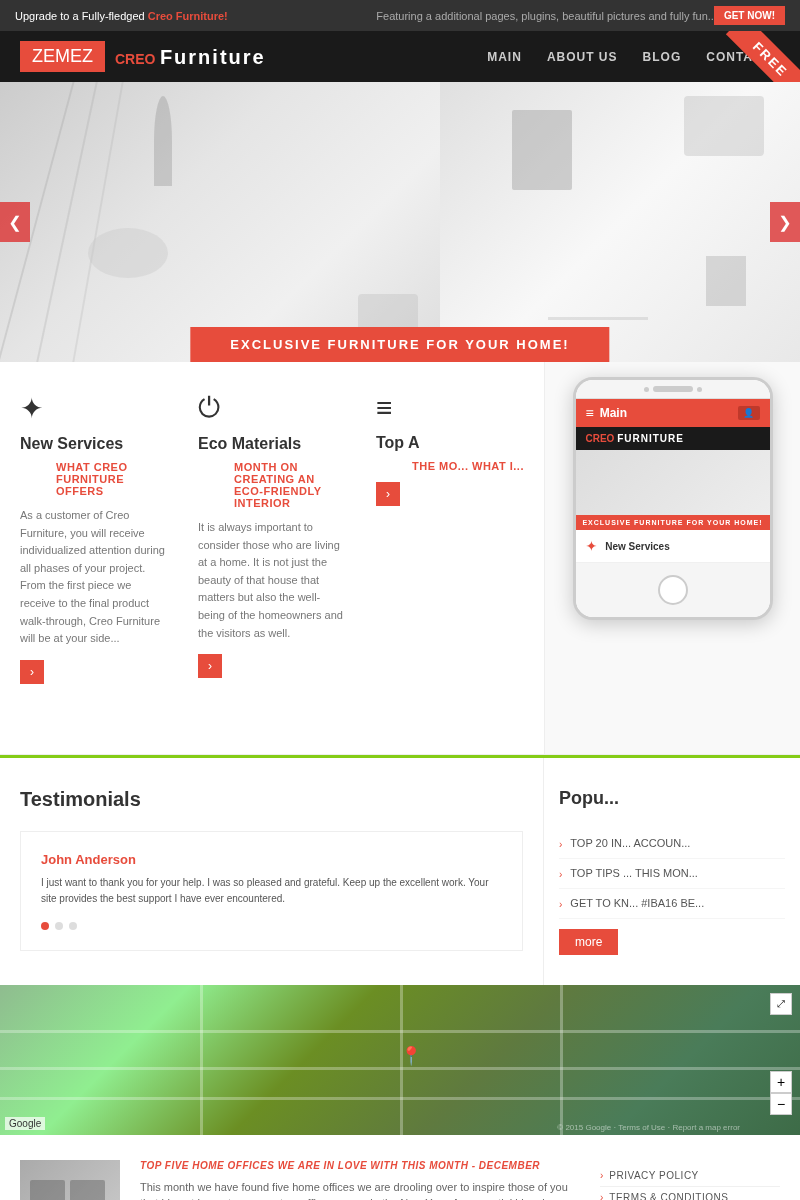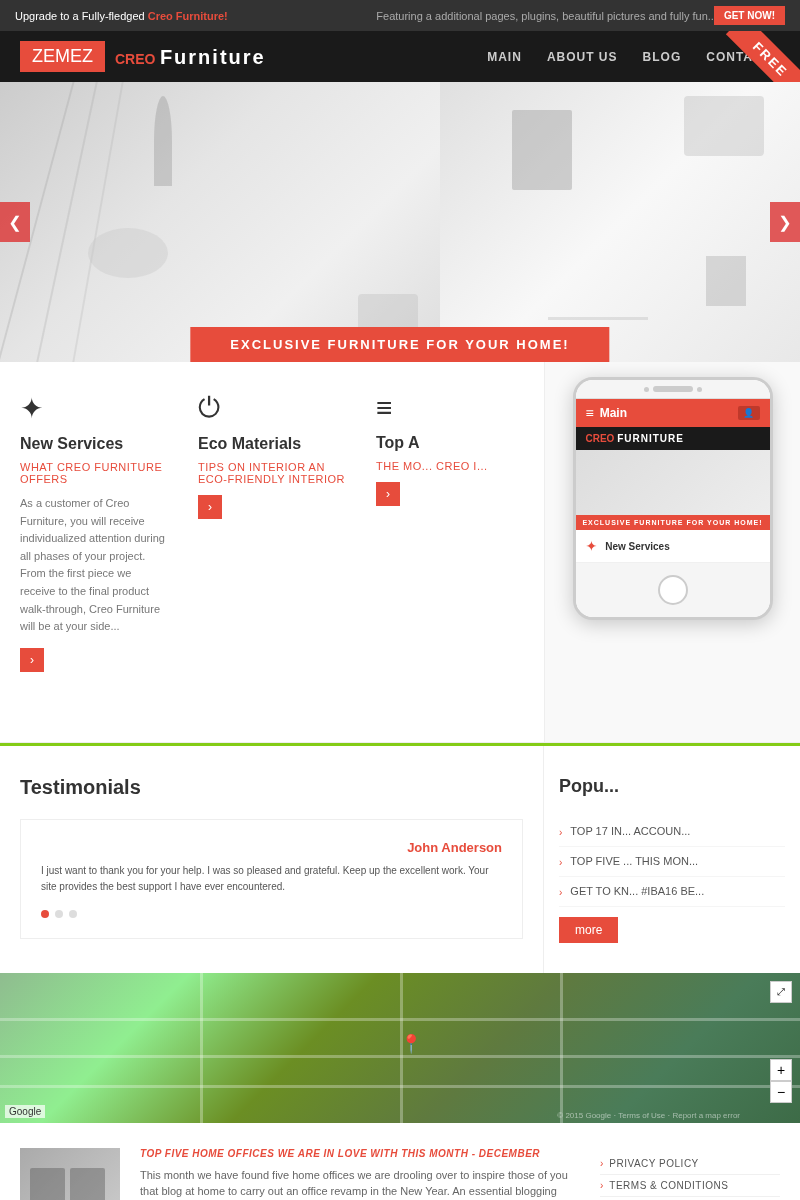--- a/index.html
+++ b/index.html
@@ -126,25 +126,26 @@
     }
     .service-title {
       font-size: 16px;
       font-weight: bold;
       color: #333;
       margin-bottom: 8px;
     }
     .service-link {
       color: #e74c3c;
       font-size: 11px;
-      font-weight: normal;
+      font-weight: bold;
       text-decoration: none;
       display: block;
       margin-bottom: 10px;
       letter-spacing: 0.5px;
+      margin-left: 36px;
     }
     .service-desc {
       font-size: 11px;
       color: #777;
       line-height: 1.6;
       margin-bottom: 12px;
     }
     .service-arrow-btn {
       width: 24px;
       height: 24px;
@@ -166,21 +167,20 @@
     .testimonial-box {
       border: 1px solid #eee;
       padding: 20px;
       background: #fff;
     }
     .testimonial-name {
       color: #e74c3c;
       font-size: 13px;
       font-weight: bold;
       margin-bottom: 8px;
-      text-align: right;
     }
     .testimonial-text {
       font-size: 10px;
       color: #555;
       line-height: 1.6;
     }
     .testimonial-dots {
       display: flex;
       gap: 6px;
       margin-top: 15px;
@@ -479,28 +479,29 @@
         <div class="service-icon">✦</div>
         <div class="service-title">New Services</div>
         <a class="service-link">WHAT CREO FURNITURE OFFERS</a>
         <div class="service-desc">As a customer of Creo Furniture, you will receive individualized attention during all phases of your project. From the first piece we receive to the final product walk-through, Creo Furniture will be at your side...</div>
         <button class="service-arrow-btn">›</button>
       </div>
 
       <div class="service-card">
         <div class="service-icon">⏻</div>
         <div class="service-title">Eco Materials</div>
-        <a class="service-link">TIPS ON INTERIOR AN ECO-FRIENDLY INTERIOR</a>
+        <a class="service-link">MONTH ON CREATING AN ECO-FRIENDLY INTERIOR</a>
+        <div class="service-desc">It is always important to consider those who are living at a home. It is not just the beauty of that house that matters but also the well-being of the homeowners and the visitors as well.</div>
         <button class="service-arrow-btn">›</button>
       </div>
 
       <div class="service-card" style="overflow:hidden;">
         <div class="service-icon">≡</div>
         <div class="service-title">Top A</div>
-        <a class="service-link">THE MO... CREO I...</a>
+        <a class="service-link">THE MO... WHAT I...</a>
         <button class="service-arrow-btn">›</button>
       </div>
     </div>
   </div>
 
   <div style="width:32%; padding:15px 10px; display:flex; justify-content:center; align-items:flex-start; background:#f9f9f9; border-left:1px solid #eee;">
     <div class="phone-mockup">
       <div class="phone-top-bar">
         <div style="display:flex; gap:4px; align-items:center;">
           <div style="width:5px;height:5px;border-radius:50%;background:#ccc;"></div>
@@ -545,25 +546,25 @@
         <div class="dot"></div>
       </div>
     </div>
   </div>
 
   <div class="middle-right">
     <h2 class="section-title" style="font-size:18px;">Popu...</h2>
     <div>
       <div class="popular-item">
         <span class="popular-item-bullet">›</span>
-        <span class="popular-item-text">TOP 17 IN... ACCOUN...</span>
+        <span class="popular-item-text">TOP 20 IN... ACCOUN...</span>
       </div>
       <div class="popular-item">
         <span class="popular-item-bullet">›</span>
-        <span class="popular-item-text">TOP FIVE ... THIS MON...</span>
+        <span class="popular-item-text">TOP TIPS ... THIS MON...</span>
       </div>
       <div class="popular-item">
         <span class="popular-item-bullet">›</span>
         <span class="popular-item-text">GET TO KN... #IBA16 BE...</span>
       </div>
     </div>
     <button class="more-btn">more</button>
   </div>
 </div>
 

